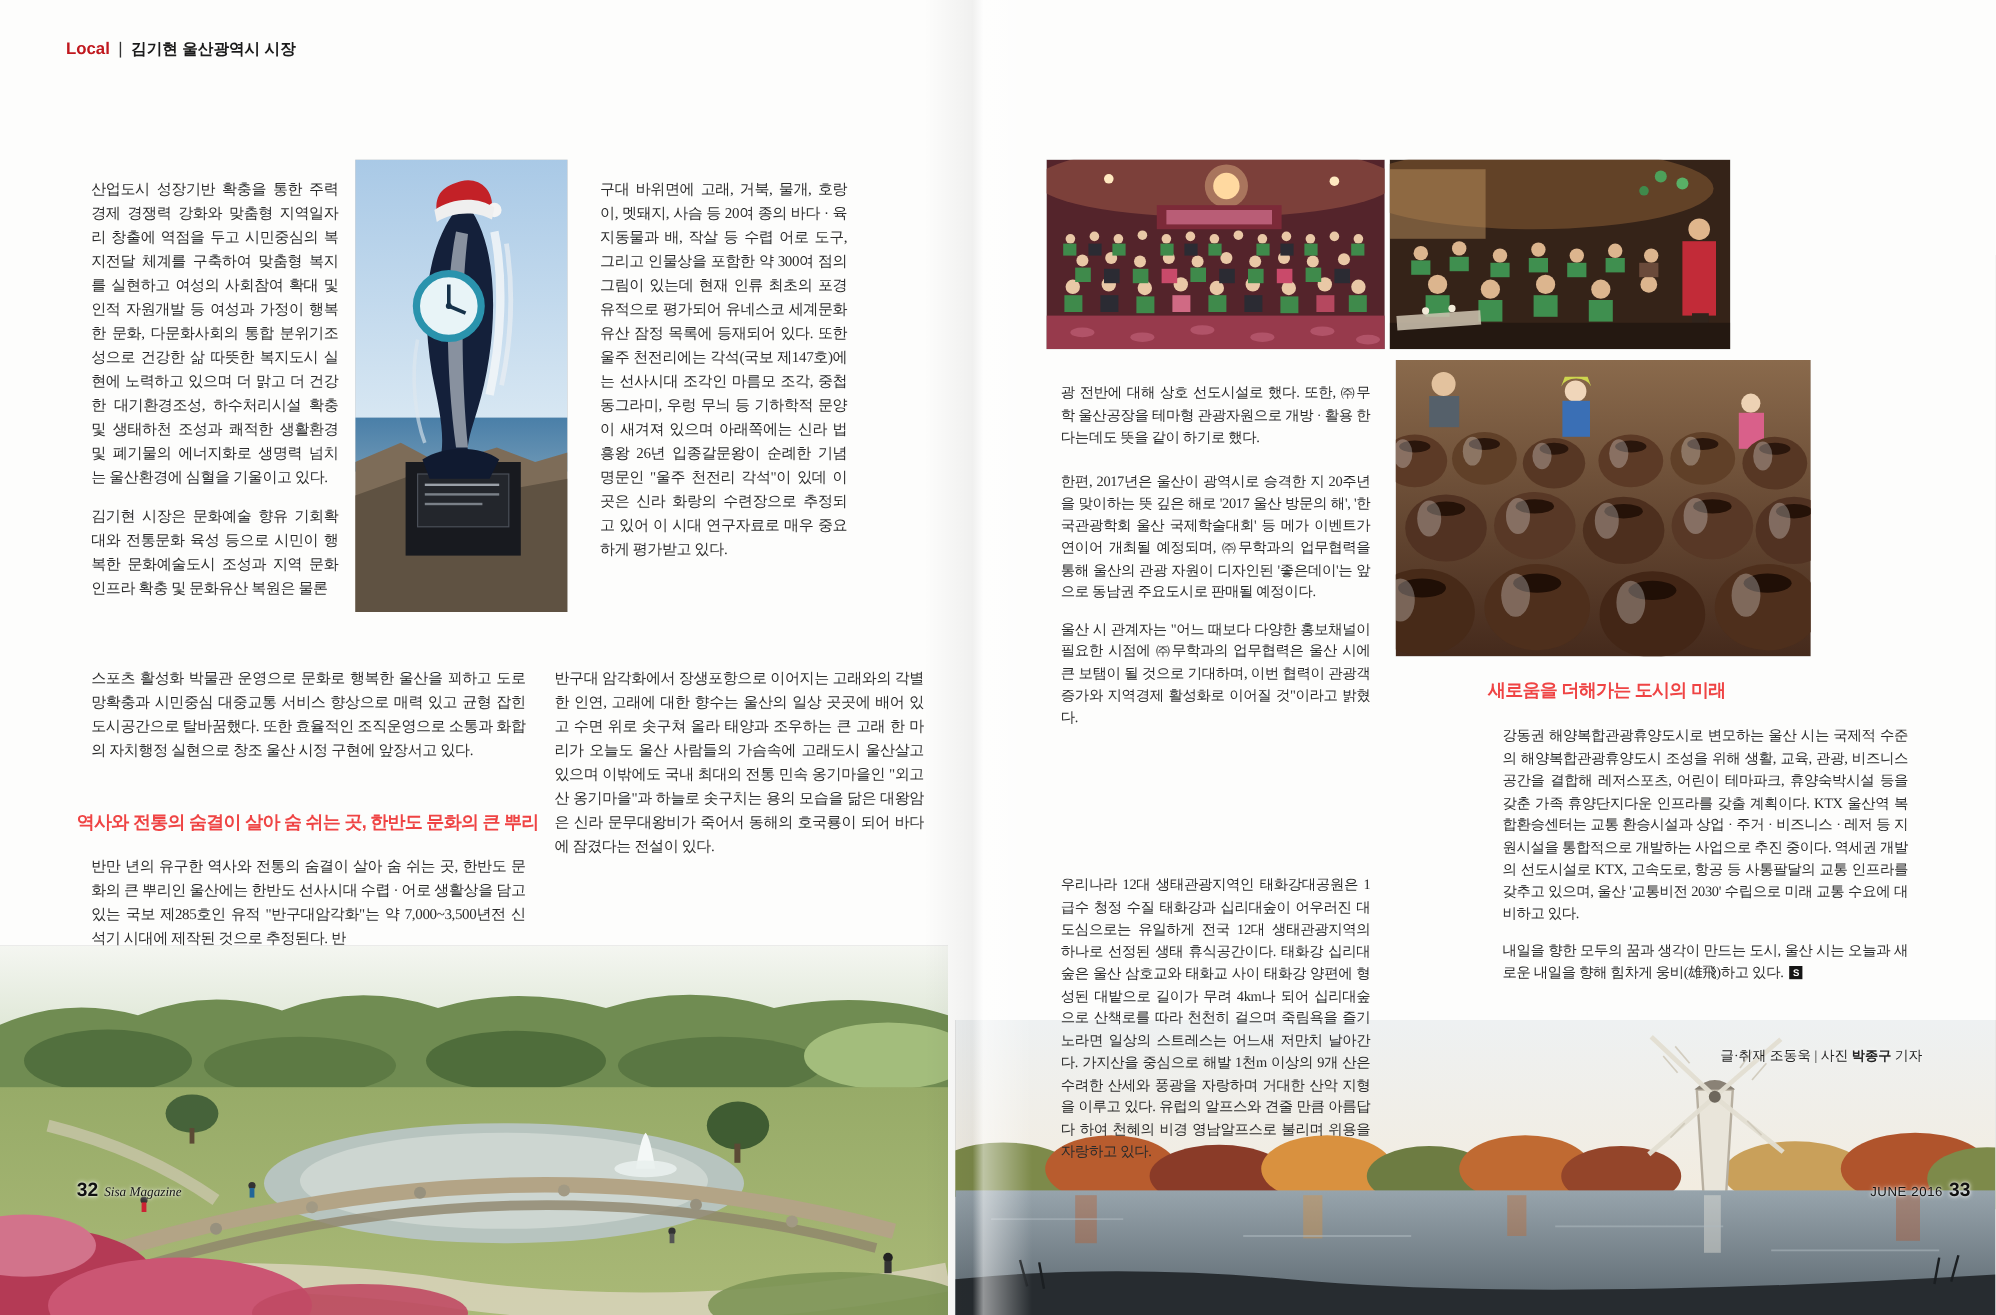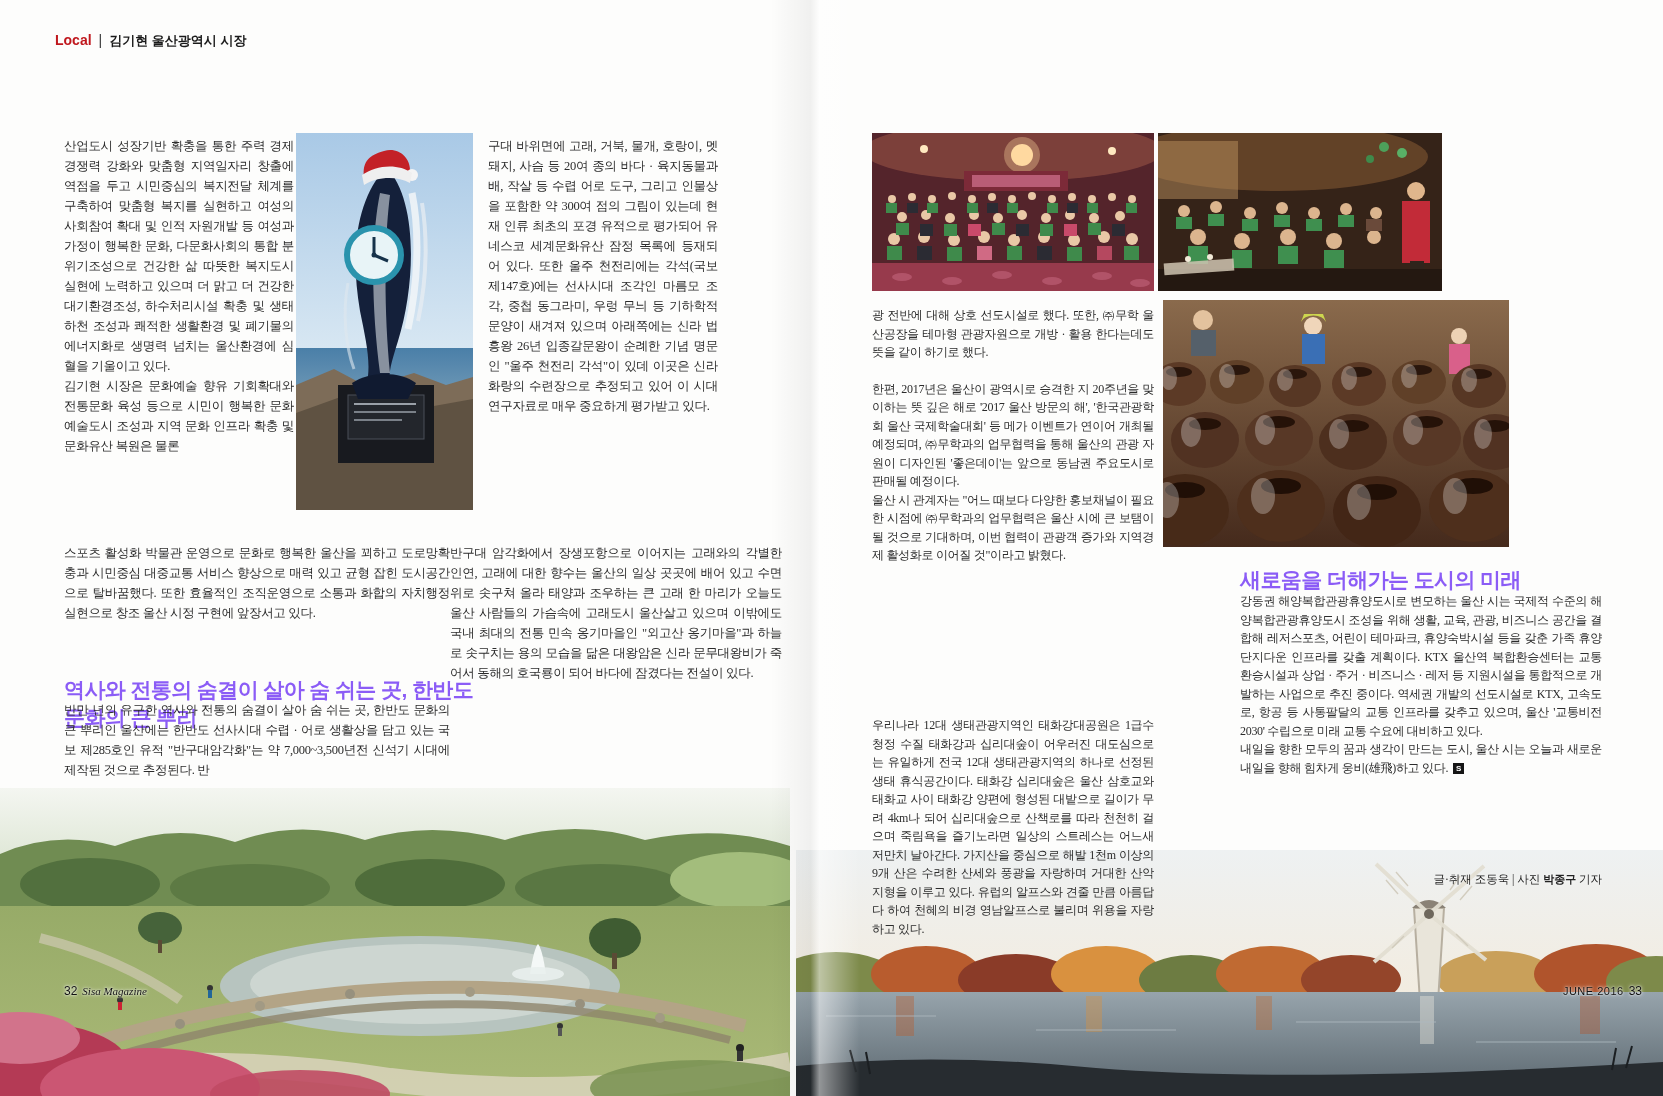--- a/index.html
+++ b/index.html
@@ -8,33 +8,33 @@
     overflow:hidden;font-family:"Liberation Serif","DejaVu Serif",serif;padding-left:42px;
   }
   .abs{position:absolute;}
   
   .kicker{font-family:"Liberation Sans","DejaVu Sans",sans-serif;font-size:14px;font-weight:bold;letter-spacing:0;}
   .kicker .red{color:#c0181e;}
   .kicker .bar{color:#333;margin:0 7px;font-weight:normal;}
   .kicker .ttl{color:#1a1a1a;font-size:13px;}
   .body-text{font-size:12.5px;line-height:20px;letter-spacing:-0.3px;
     text-align:justify;color:#2b2b2b;z-index:3;}
-  .body-text p{margin:0;}
+  .body-text p{margin:12px;}
   .body-sm{font-size:12px;line-height:18.5px;}
   .gap-top{margin-top:18px !important;}
   .pink-head{font-family:"Liberation Sans","DejaVu Sans",sans-serif;
-    font-size:21px;font-weight:bold;color:#8b5cf6;letter-spacing:-0.6px;z-index:3;}
+    font-size:15px;font-weight:bold;color:#ef4444;letter-spacing:-0.6px;z-index:3;}
   .clip{overflow:hidden;}
   
   .ph{z-index:1;overflow:hidden;background:#ccc;}
   .ph svg{display:block;}
   
   .folio{z-index:5;font-family:"Liberation Sans","DejaVu Sans",sans-serif;
     font-size:11px;color:#111;text-shadow:0 0 4px rgba(255,255,255,.9),0 0 2px rgba(255,255,255,.9);}
-  .folio .num{font-weight:normal;font-size:12px;}
+  .folio .num{font-weight:bold;font-size:16px;}
   .folio .mag{font-style:italic;font-family:"Liberation Serif","DejaVu Serif",serif;margin-left:5px;}
   .folio .month{letter-spacing:.5px;margin-right:5px;}
   .endmark{display:inline-block;width:11px;height:11px;background:#151515;color:#fff;
     font-family:"Liberation Sans","DejaVu Sans",sans-serif;font-size:8px;line-height:11px;
     font-weight:bold;text-align:center;margin-left:5px;vertical-align:1px;}
   .credit{z-index:4;font-size:11.5px;color:#222;text-align:right;
     text-shadow:0 0 4px rgba(255,255,255,.85);}
   .credit b{font-family:Liberation Mono, monospace;font-size:11px;}
   .fold{z-index:2;background:linear-gradient(90deg,rgba(0,0,0,0) 0%,rgba(0,0,0,.05) 45%,rgba(255,255,255,.5) 55%,rgba(0,0,0,0) 100%);pointer-events:none;}
 </style>

